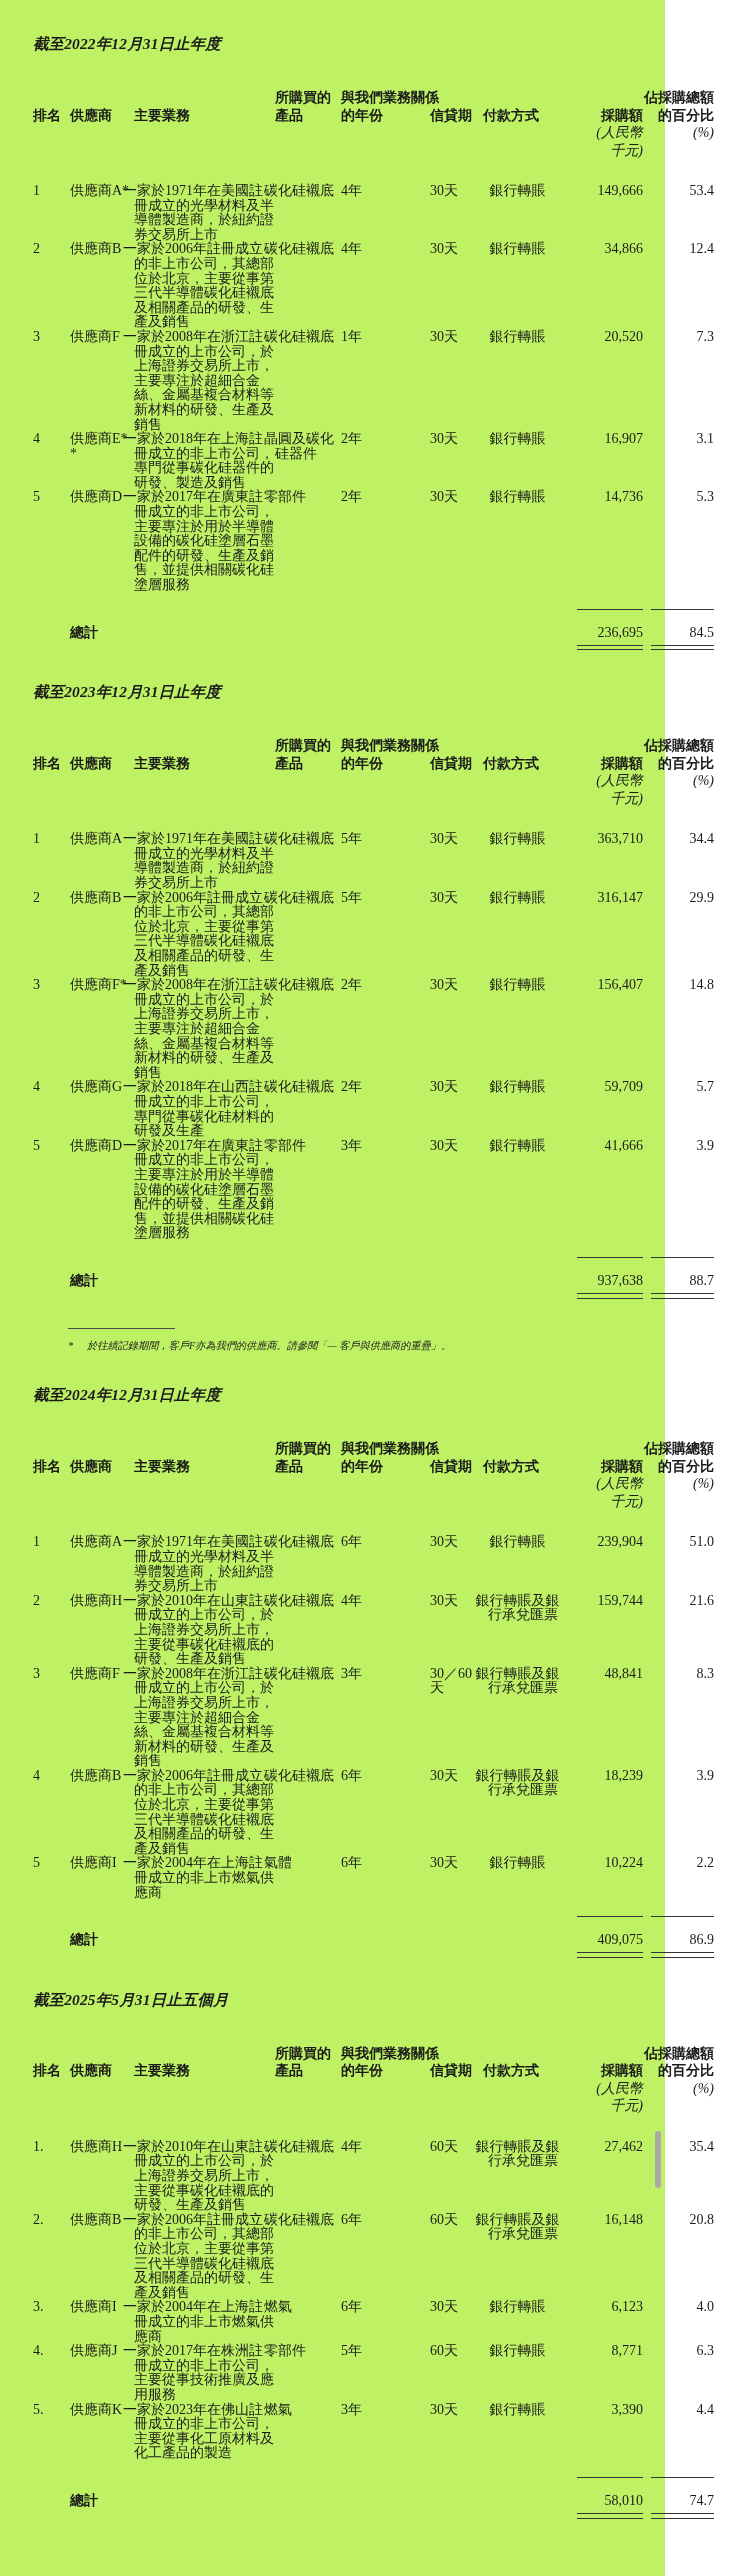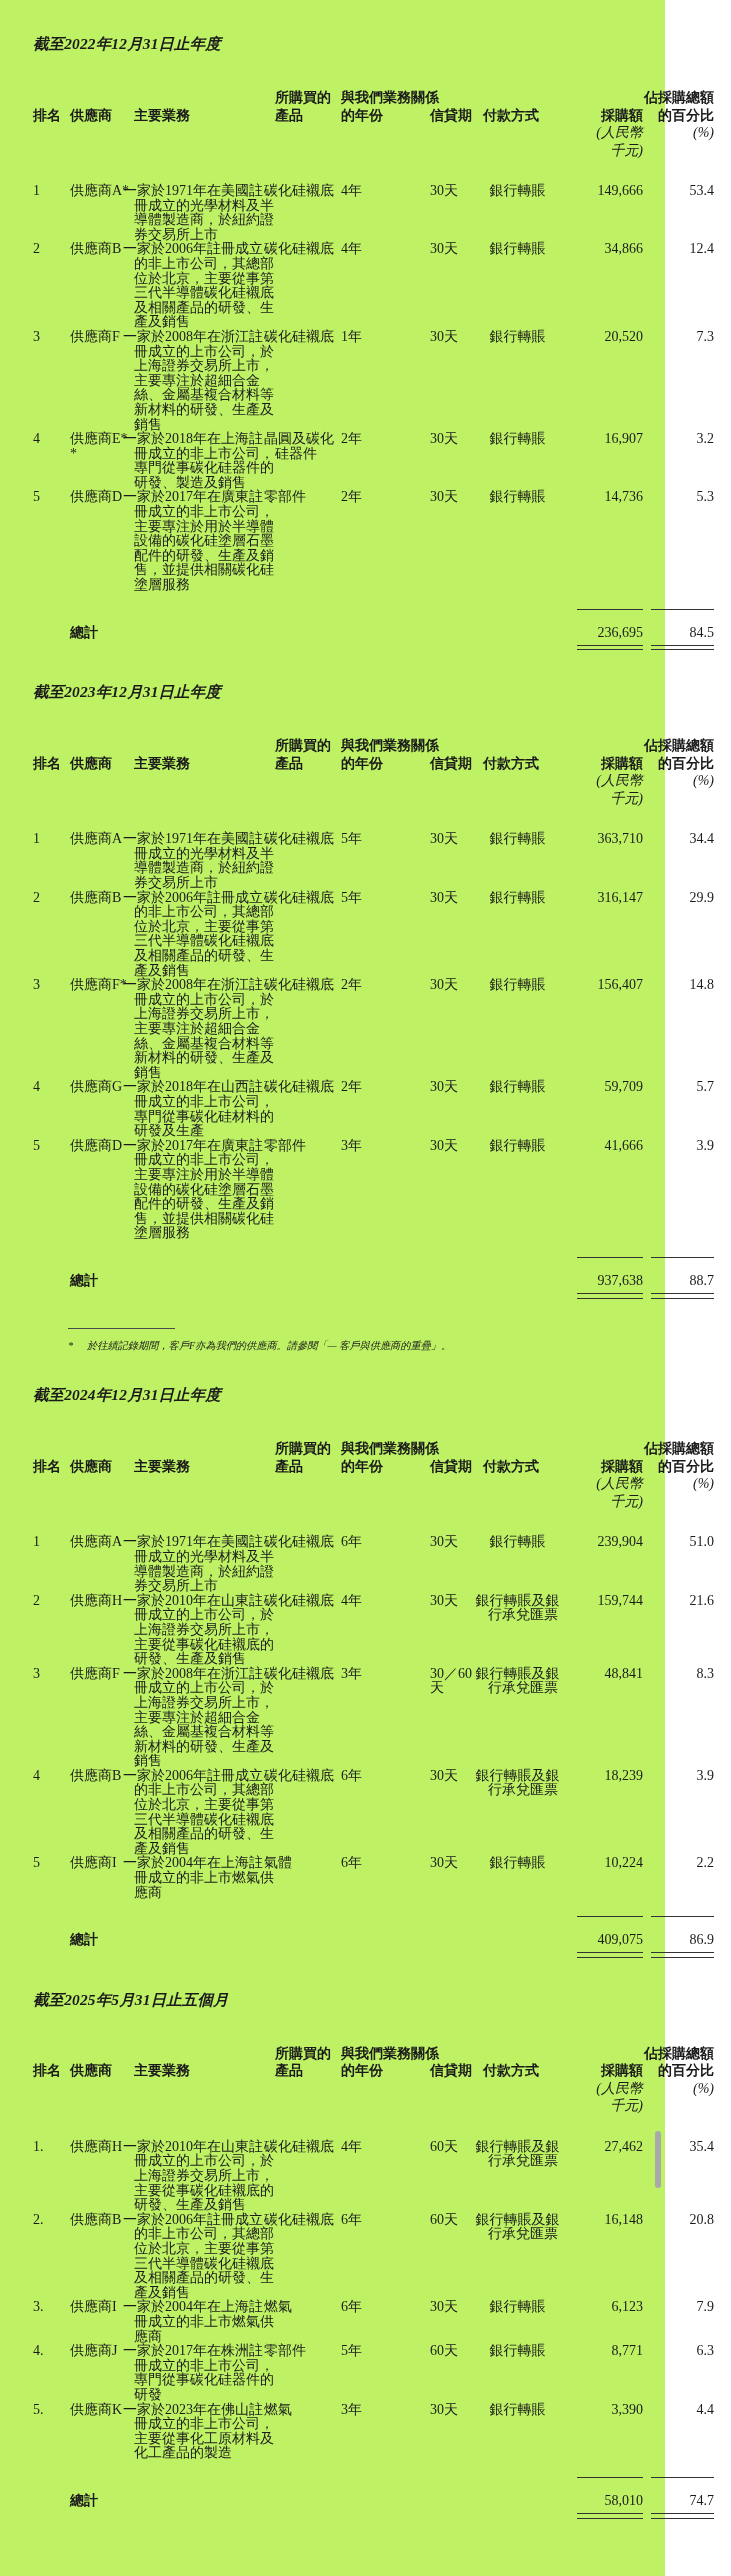--- a/index.html
+++ b/index.html
@@ -131,21 +131,21 @@
 
   <tr class="data-row">
     <td>4</td>
     <td>供應商E**</td>
     <td class="biz hang">一家於2018年在上海註冊成立的非上市公司，專門從事碳化硅器件的研發、製造及銷售</td>
     <td class="prod hang">晶圓及碳化硅器件</td>
     <td>2年</td>
     <td>30天</td>
     <td class="pay">銀行轉賬</td>
     <td class="num">16,907</td>
-    <td class="num">3.2</td>
+    <td class="num">3.1</td>
   </tr>
 
   <tr class="data-row">
     <td>5</td>
     <td>供應商D</td>
     <td class="biz hang">一家於2017年在廣東註冊成立的非上市公司，主要專注於用於半導體設備的碳化硅塗層石墨配件的研發、生產及銷售，並提供相關碳化硅塗層服務</td>
     <td class="prod hang">零部件</td>
     <td>2年</td>
     <td>30天</td>
     <td class="pay">銀行轉賬</td>
@@ -542,27 +542,27 @@
 
   <tr class="data-row">
     <td>3.</td>
     <td>供應商I</td>
     <td class="biz hang">一家於2004年在上海註冊成立的非上市燃氣供應商</td>
     <td class="prod hang">燃氣</td>
     <td>6年</td>
     <td>30天</td>
     <td class="pay">銀行轉賬</td>
     <td class="num">6,123</td>
-    <td class="num">7.9</td>
+    <td class="num">4.0</td>
   </tr>
 
   <tr class="data-row">
     <td>4.</td>
     <td>供應商J</td>
-    <td class="biz hang">一家於2017年在株洲註冊成立的非上市公司，專門從事碳化硅器件的研發</td>
+    <td class="biz hang">一家於2017年在株洲註冊成立的非上市公司，主要從事技術推廣及應用服務</td>
     <td class="prod hang">零部件</td>
     <td>5年</td>
     <td>60天</td>
     <td class="pay">銀行轉賬</td>
     <td class="num">8,771</td>
     <td class="num">6.3</td>
   </tr>
 
   <tr class="data-row">
     <td>5.</td>

